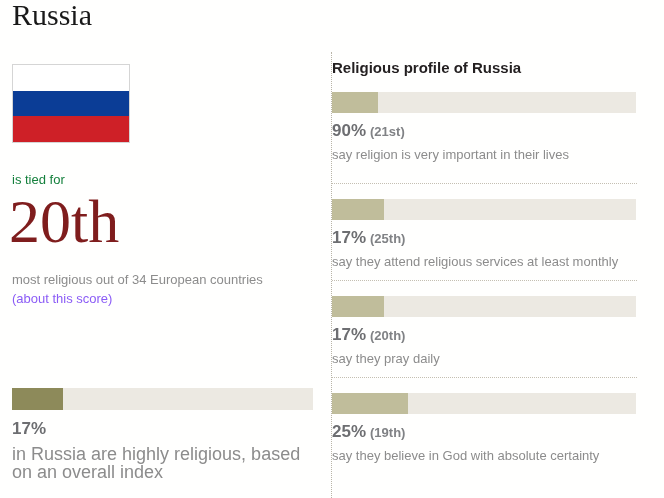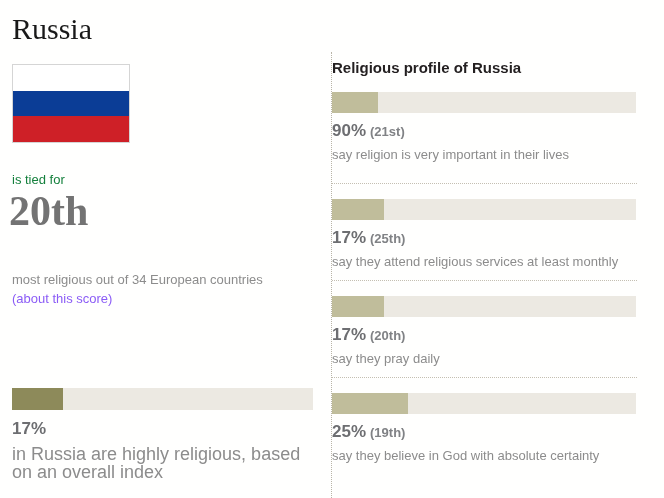--- a/index.html
+++ b/index.html
@@ -42,21 +42,20 @@
     height: 498px;
   }
 
   .country-title {
     font-family: "Liberation Serif", serif;
     font-size: 30px;
     font-weight: 400;
     color: #191919;
     line-height: 1;
     margin: 0;
-    padding-top: 14px;
     letter-spacing: 0px;
   }
 
   .flag {
     position: absolute;
     left: 0px;
     top: 64px;
     width: 118px;
     height: 79px;
     border: 1px solid #d5d5d5;
@@ -78,24 +77,24 @@
     font-size: 13px;
     color: #15803d;
     line-height: 1;
   }
 
   .rank-big {
     position: absolute;
     left: -3px;
     top: 190px;
     font-family: "Liberation Serif", serif;
-    font-size: 42px;
-    line-height: 1;
-    color: #737373;
-    font-weight: 700;
+    font-size: 62px;
+    line-height: 1;
+    color: #7f1d1d;
+    font-weight: 400;
   }
 
   .rank-sub {
     position: absolute;
     left: 0;
     top: 271px;
     font-size: 13px;
     color: #8c8c8c;
     line-height: 17px;
     width: 300px;

